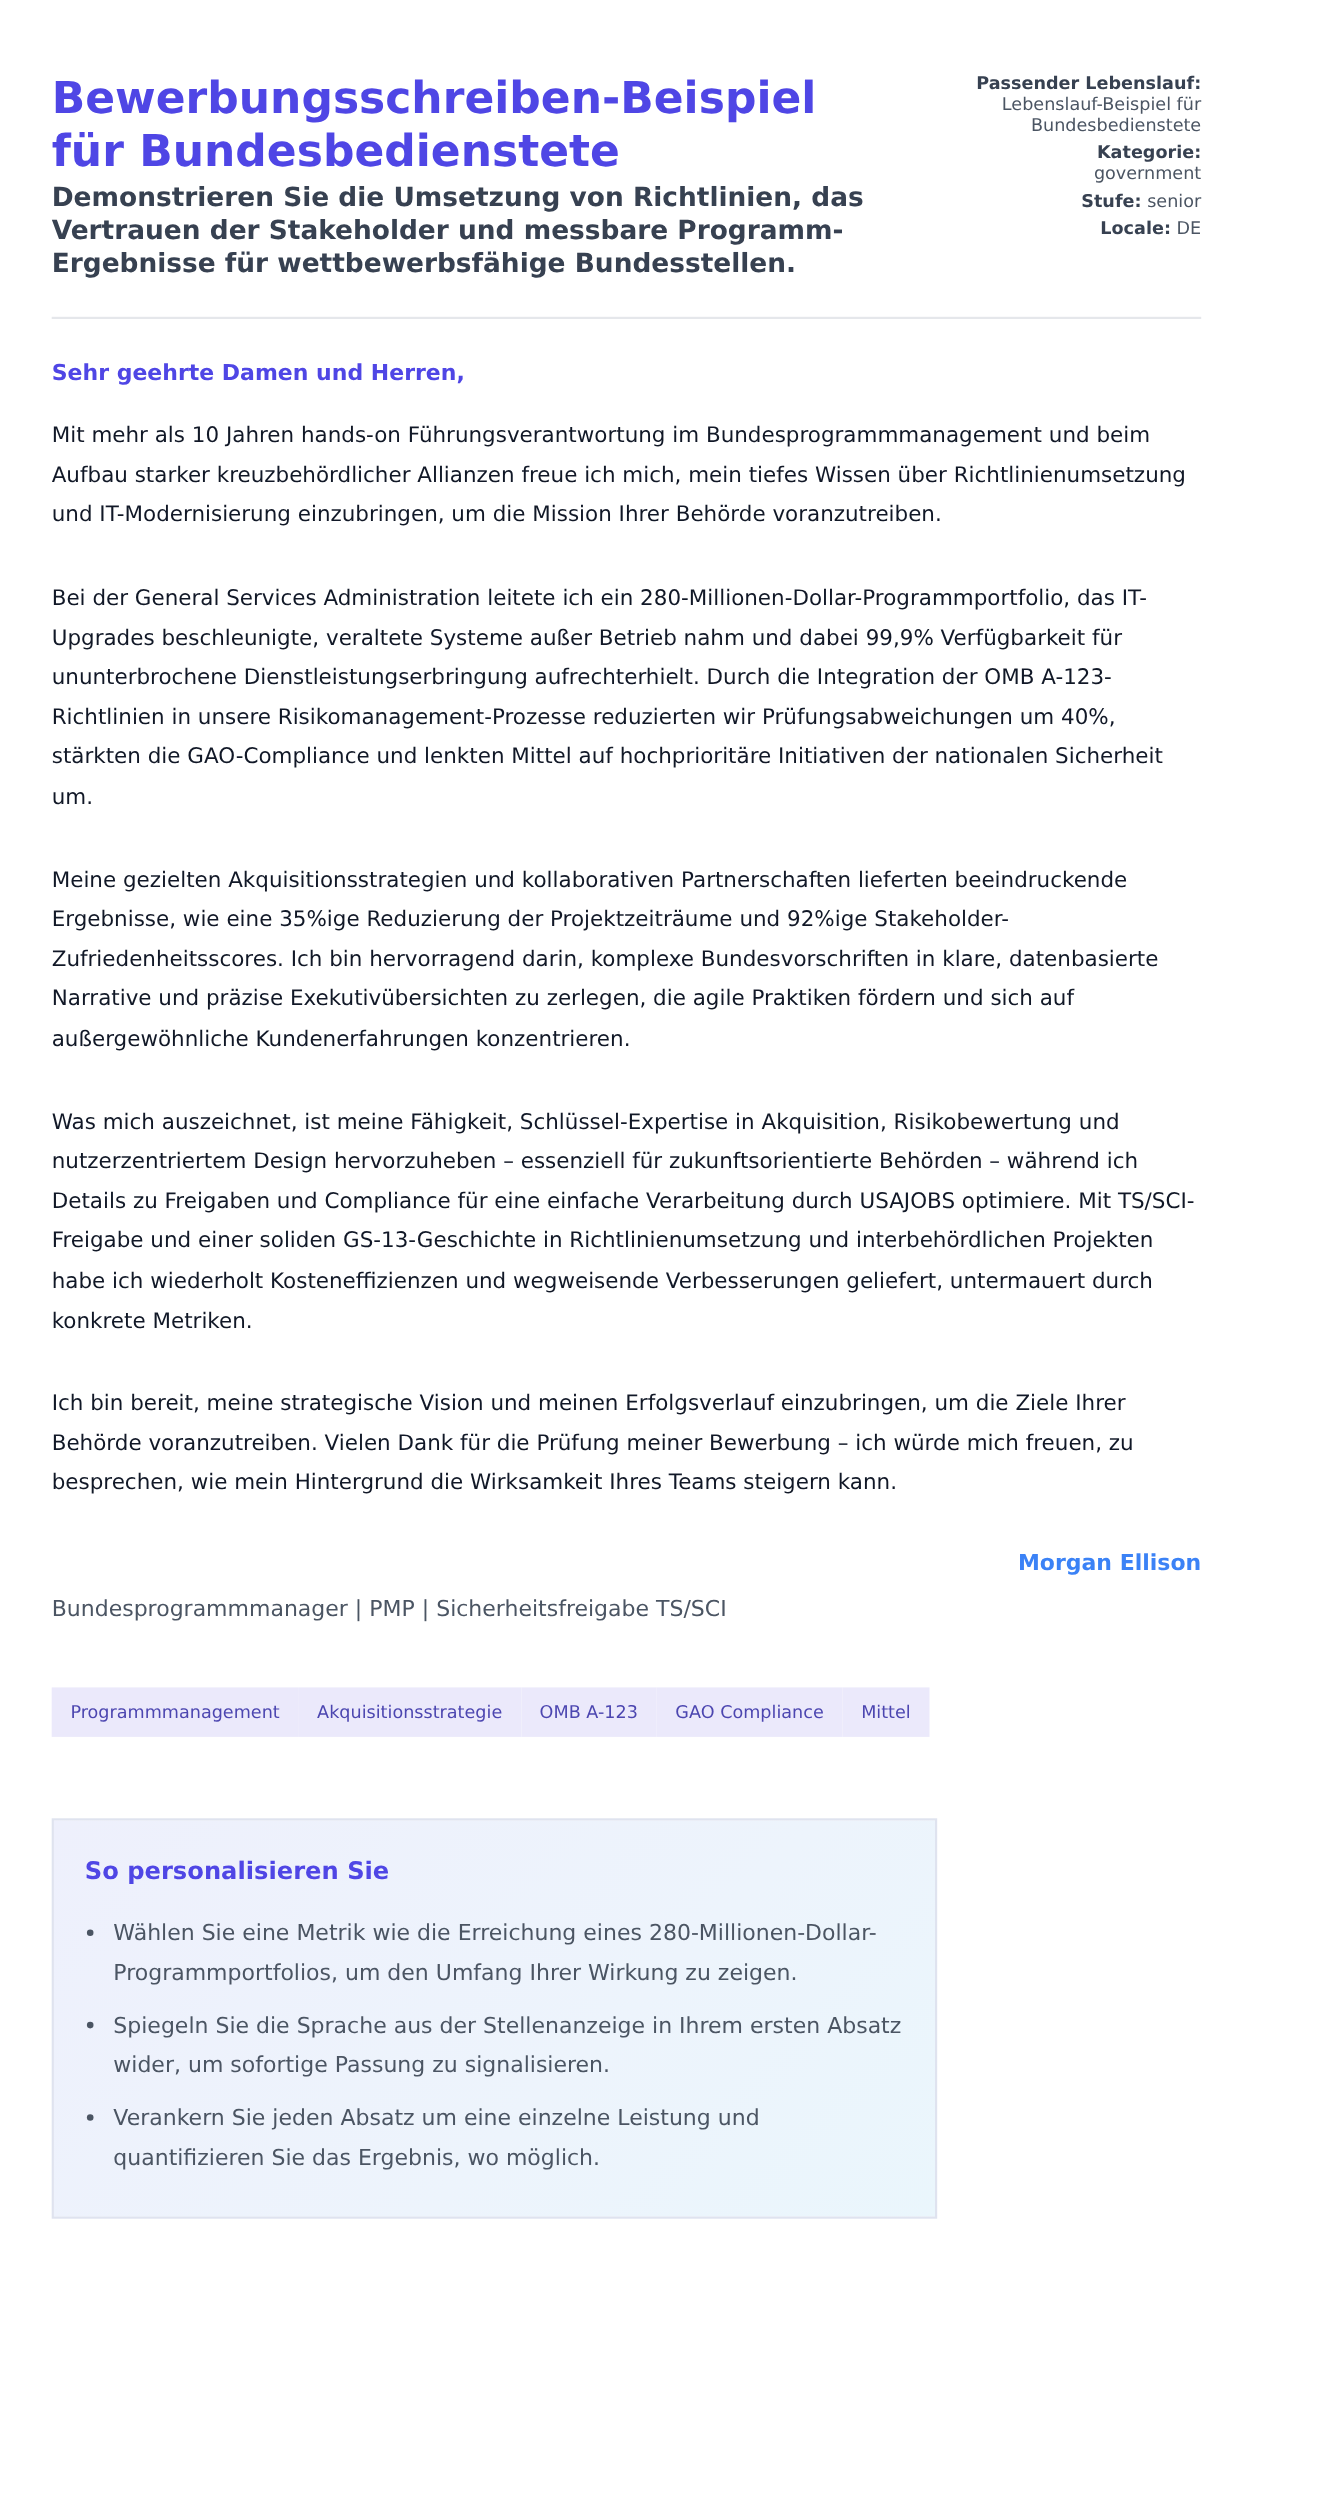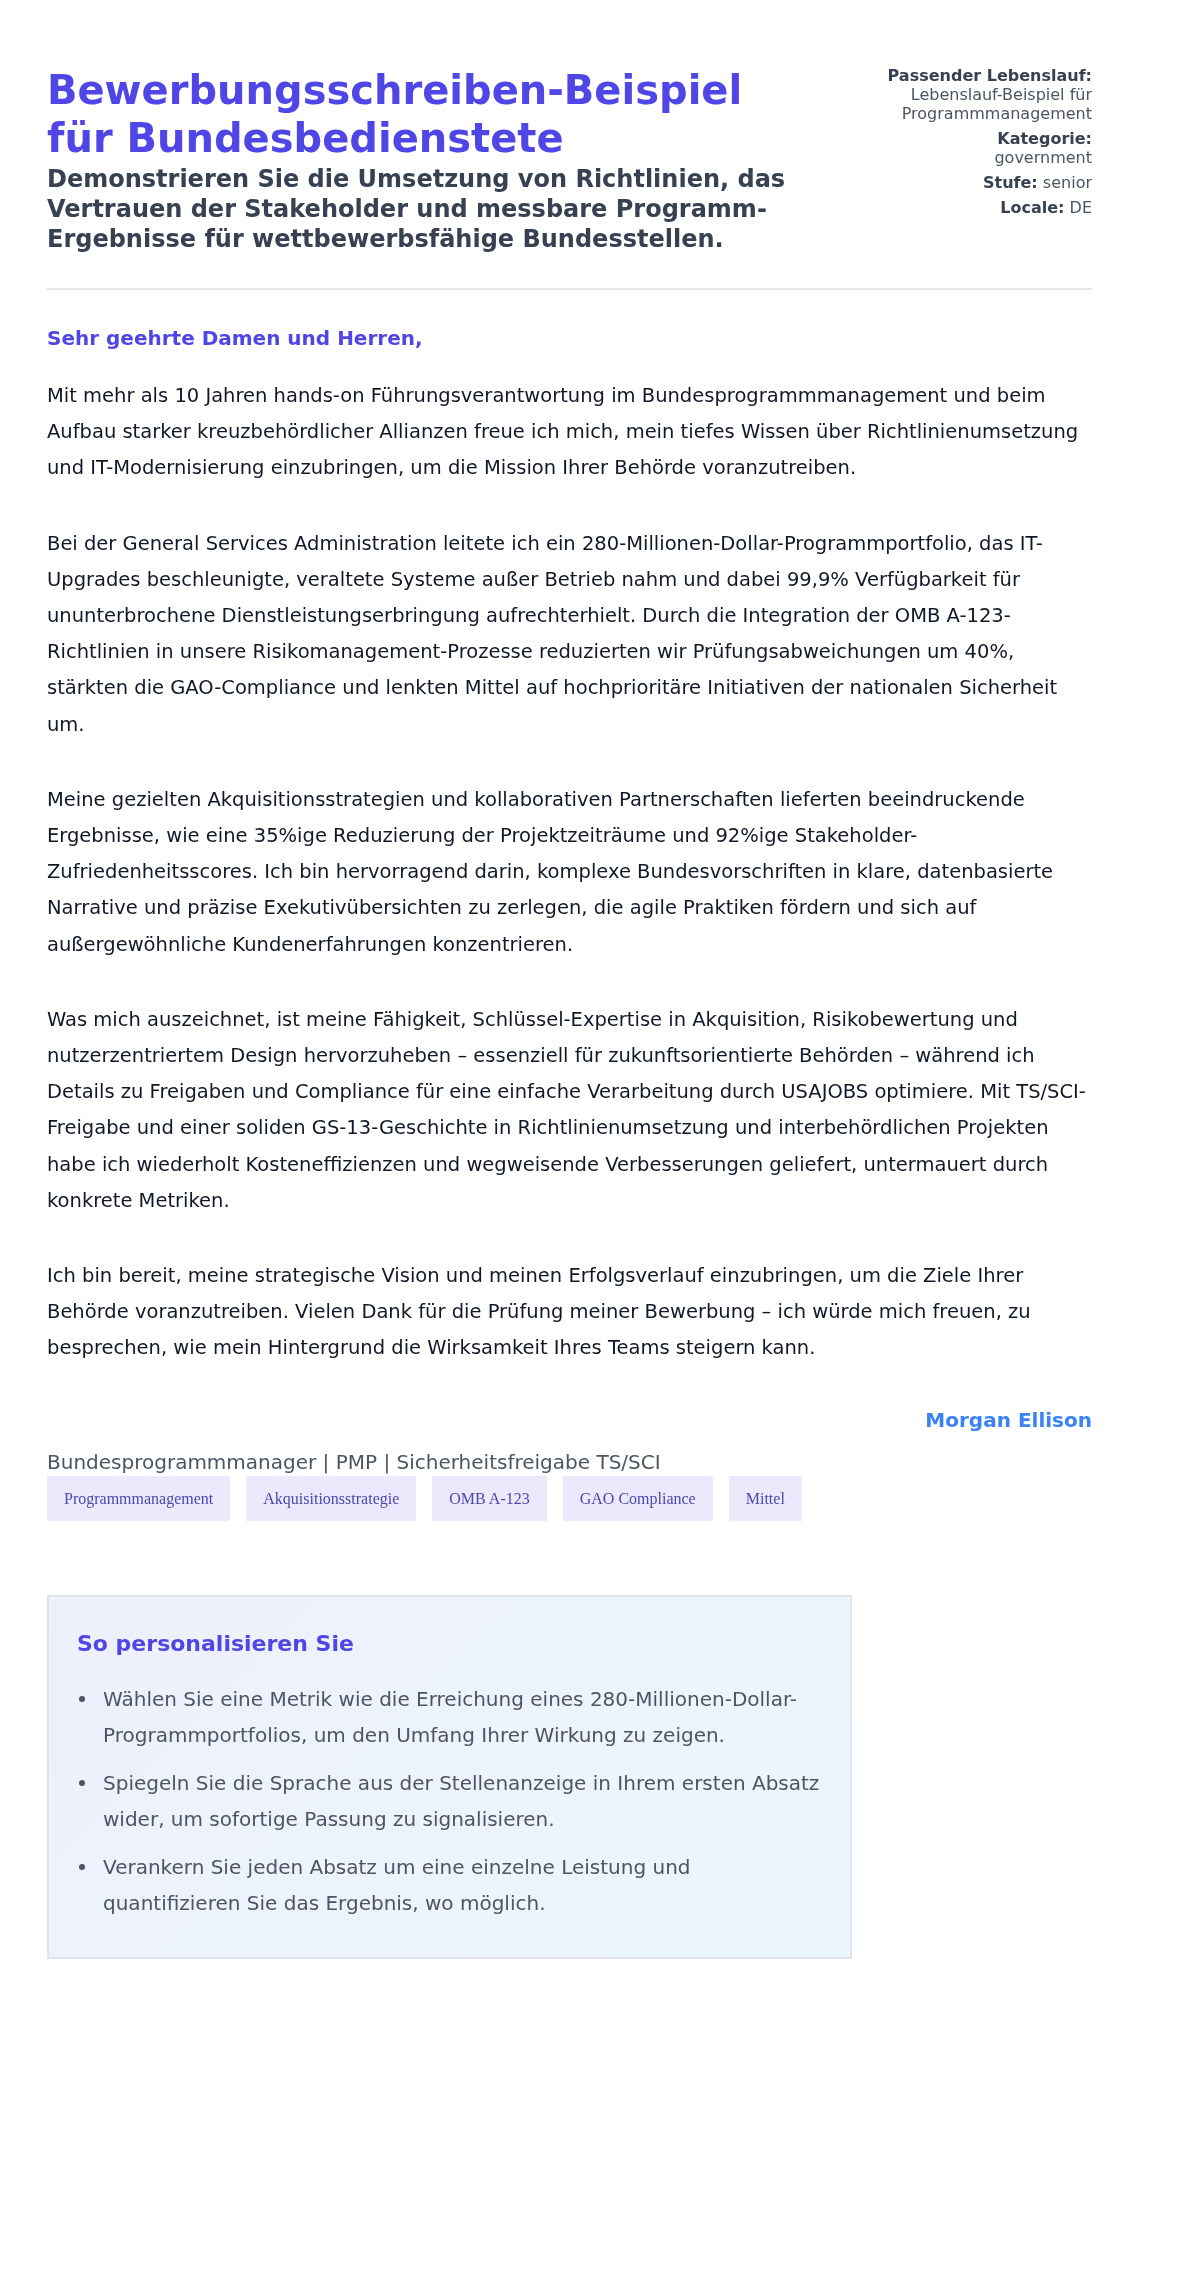--- a/index.html
+++ b/index.html
@@ -72,22 +72,22 @@
     text-align: right;
   }
   .sig-title {
     font-size: 20px;
     color: #4b5563;
     margin-top: 14px;
     line-height: 28px;
   }
   .tags {
     display: flex;
-    gap: 16px;
-    font-family: Liberation Serif, serif;
+    gap: 0;
+    margin-top: 58px;
   }
   .tag {
     background: #ebe9fb;
     color: #4c46b0;
     font-size: 16px;
     padding: 0 17px;
     height: 45px;
     line-height: 45px;
     white-space: nowrap;
   }
@@ -132,21 +132,21 @@
 <div class="page">
 
   <div class="header">
     <div class="header-left">
       <h1 class="title">Bewerbungsschreiben-Beispiel für Bundesbedienstete</h1>
       <h2 class="subtitle">Demonstrieren Sie die Umsetzung von Richtlinien, das Vertrauen der Stakeholder und messbare Programm-Ergebnisse für wettbewerbsfähige Bundesstellen.</h2>
     </div>
     <div class="meta">
       <div class="meta-row">
         <div class="meta-label">Passender Lebenslauf:</div>
-        <div>Lebenslauf-Beispiel für Programmmanagement</div>
+        <div>Lebenslauf-Beispiel für Bundesbedienstete</div>
       </div>
       <div class="meta-row">
         <div class="meta-label">Kategorie:</div>
         <div>government</div>
       </div>
       <div class="meta-row">
         <span class="meta-label">Stufe:</span>
         <span>senior</span>
       </div>
       <div class="meta-row">

